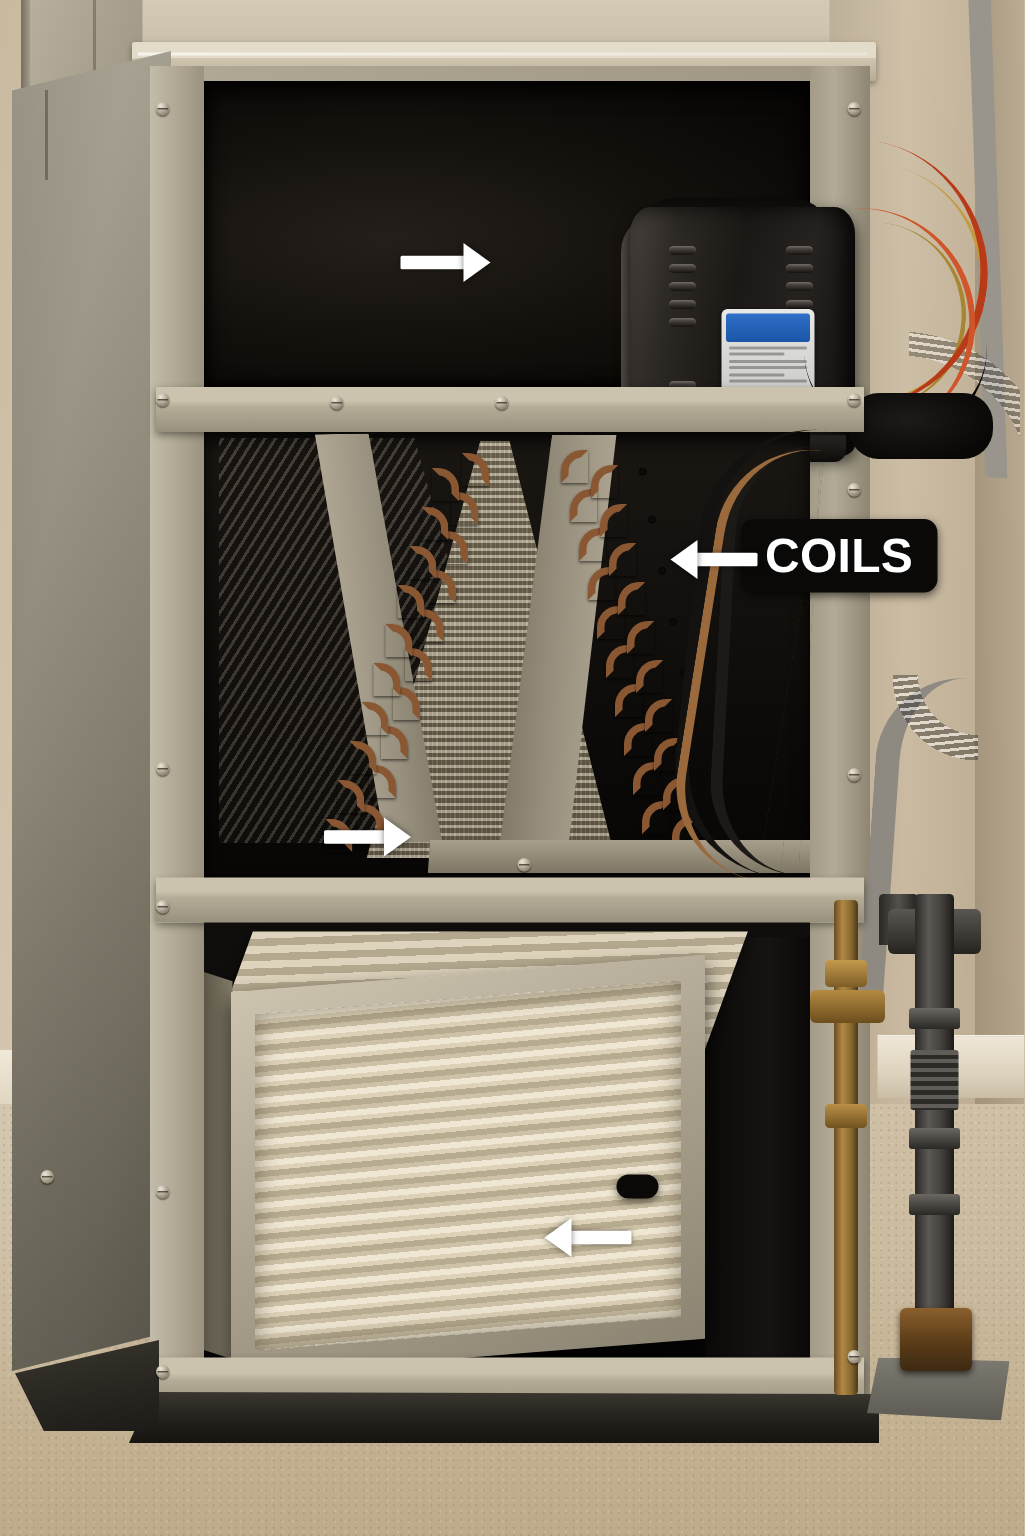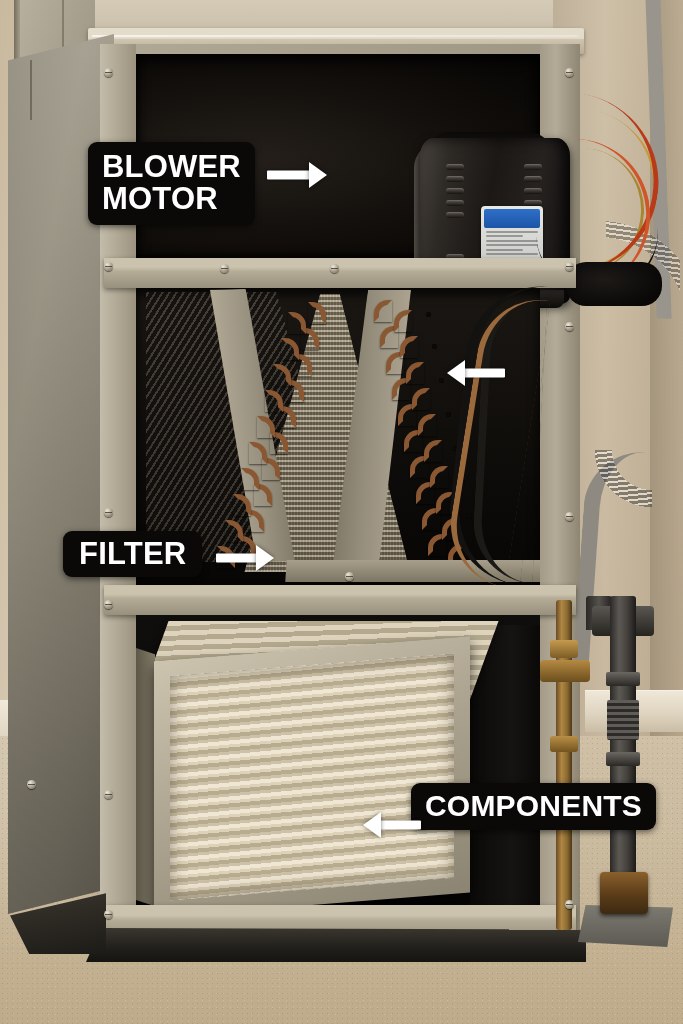--- a/index.html
+++ b/index.html
@@ -692,47 +692,40 @@
   <div class="screw" style="left:565px; top:68px;"></div>
   <div class="screw" style="left:565px; top:262px;"></div>
   <div class="screw" style="left:565px; top:322px;"></div>
   <div class="screw" style="left:565px; top:512px;"></div>
   <div class="screw" style="left:565px; top:900px;"></div>
   <div class="screw" style="left:220px; top:264px;"></div>
   <div class="screw" style="left:330px; top:264px;"></div>
   <div class="screw" style="left:345px; top:572px;"></div>
   <div class="screw" style="left:27px;  top:780px;"></div>
 
-  <div class="lbl" id="lbl-blower">
-    <span class="txt">
-      <span>BLOWER</span>
-      <span class="l2">MOTOR</span>
-    </span>
-  </div>
   <div class="arrow right" id="arr-blower">
     <div class="shaft"></div>
       <div class="head"></div>
   </div>
 
+  <div class="lbl" id="lbl-coils">
+    <span class="txt">COILS</span>
+  </div>
   <div class="arrow left" id="arr-coils">
     <div class="shaft"></div>
       <div class="head"></div>
   </div>
 
-  <div class="lbl" id="lbl-filter">
-    <span class="txt">FILTER</span>
-  </div>
   <div class="arrow right" id="arr-filter">
     <div class="shaft"></div>
       <div class="head"></div>
   </div>
 
   <div class="lbl" id="lbl-addl">
     <span class="txt">
-      <span class="l2">COMPONENTS</span>
     </span>
   </div>
   <div class="arrow left" id="arr-addl">
     <div class="shaft"></div>
       <div class="head"></div>
   </div>
 
 </div>
 
 </body></html>

